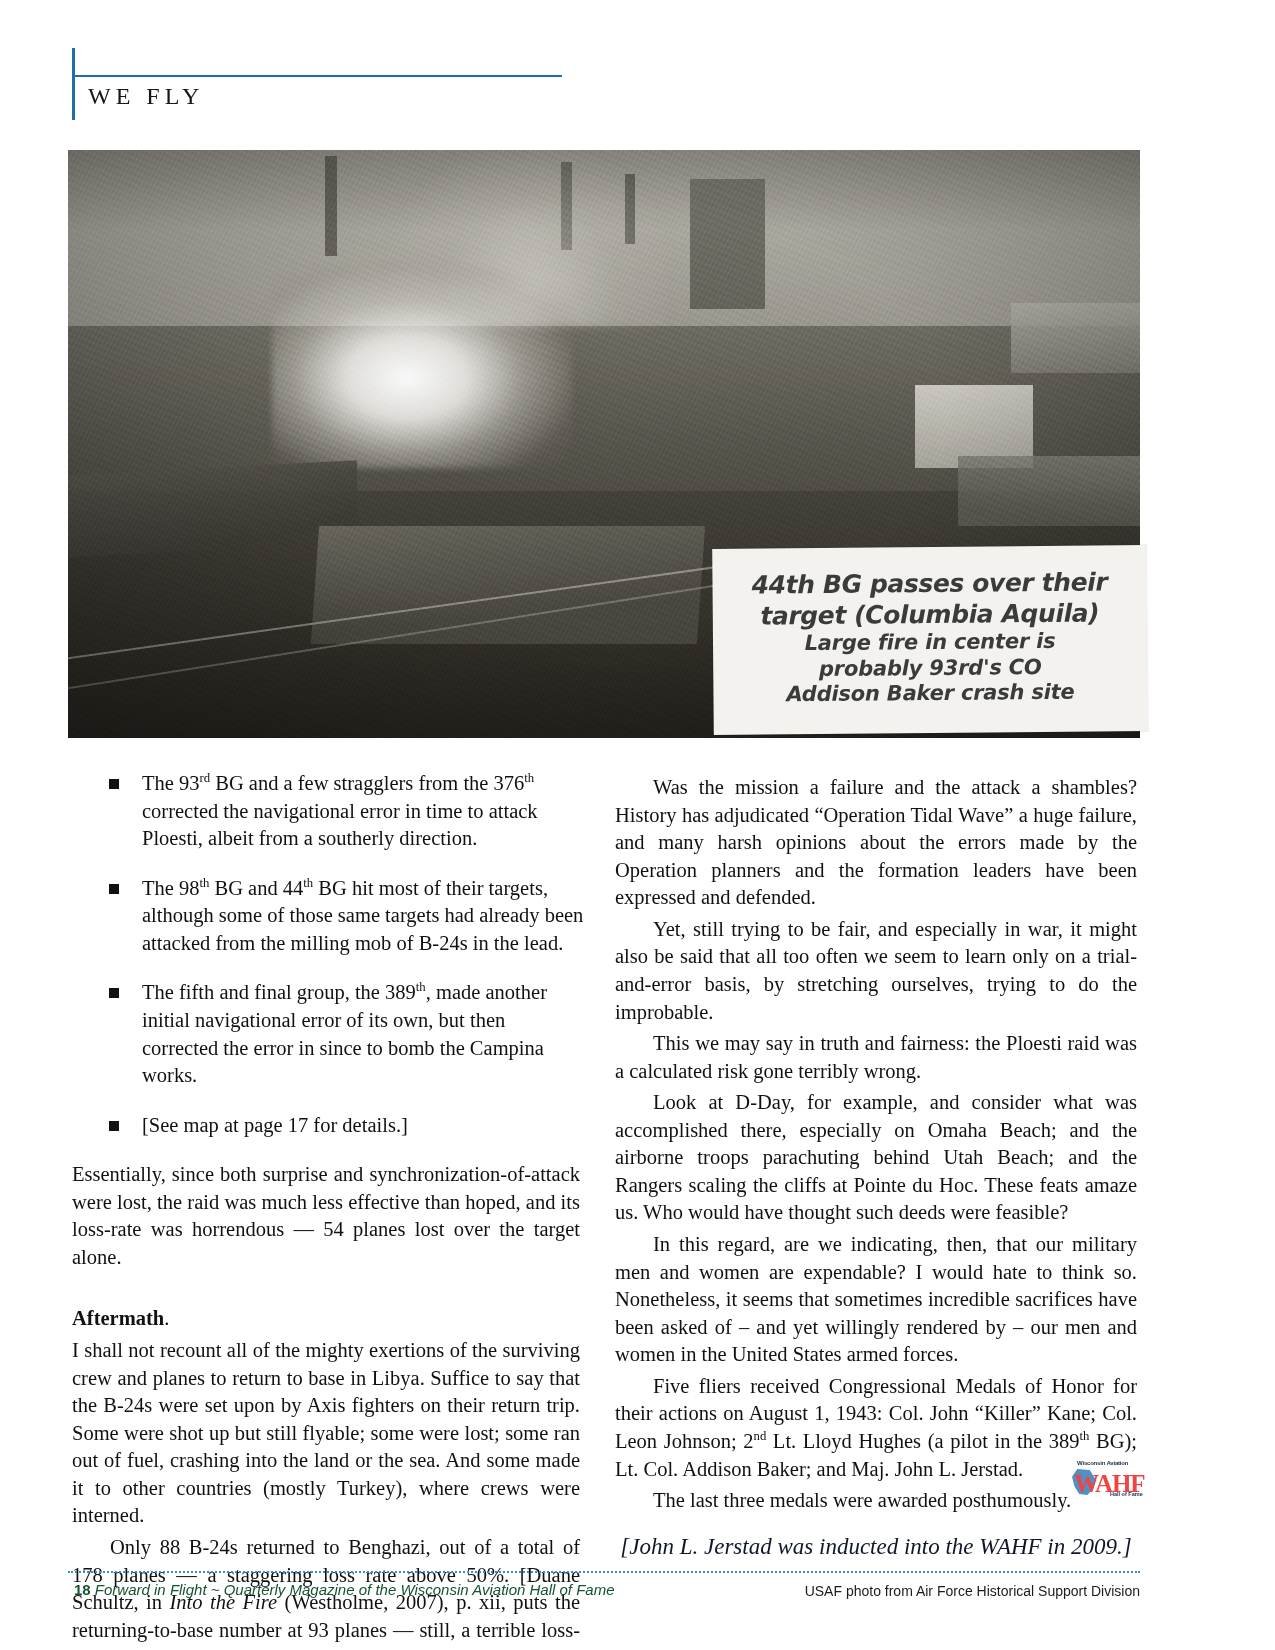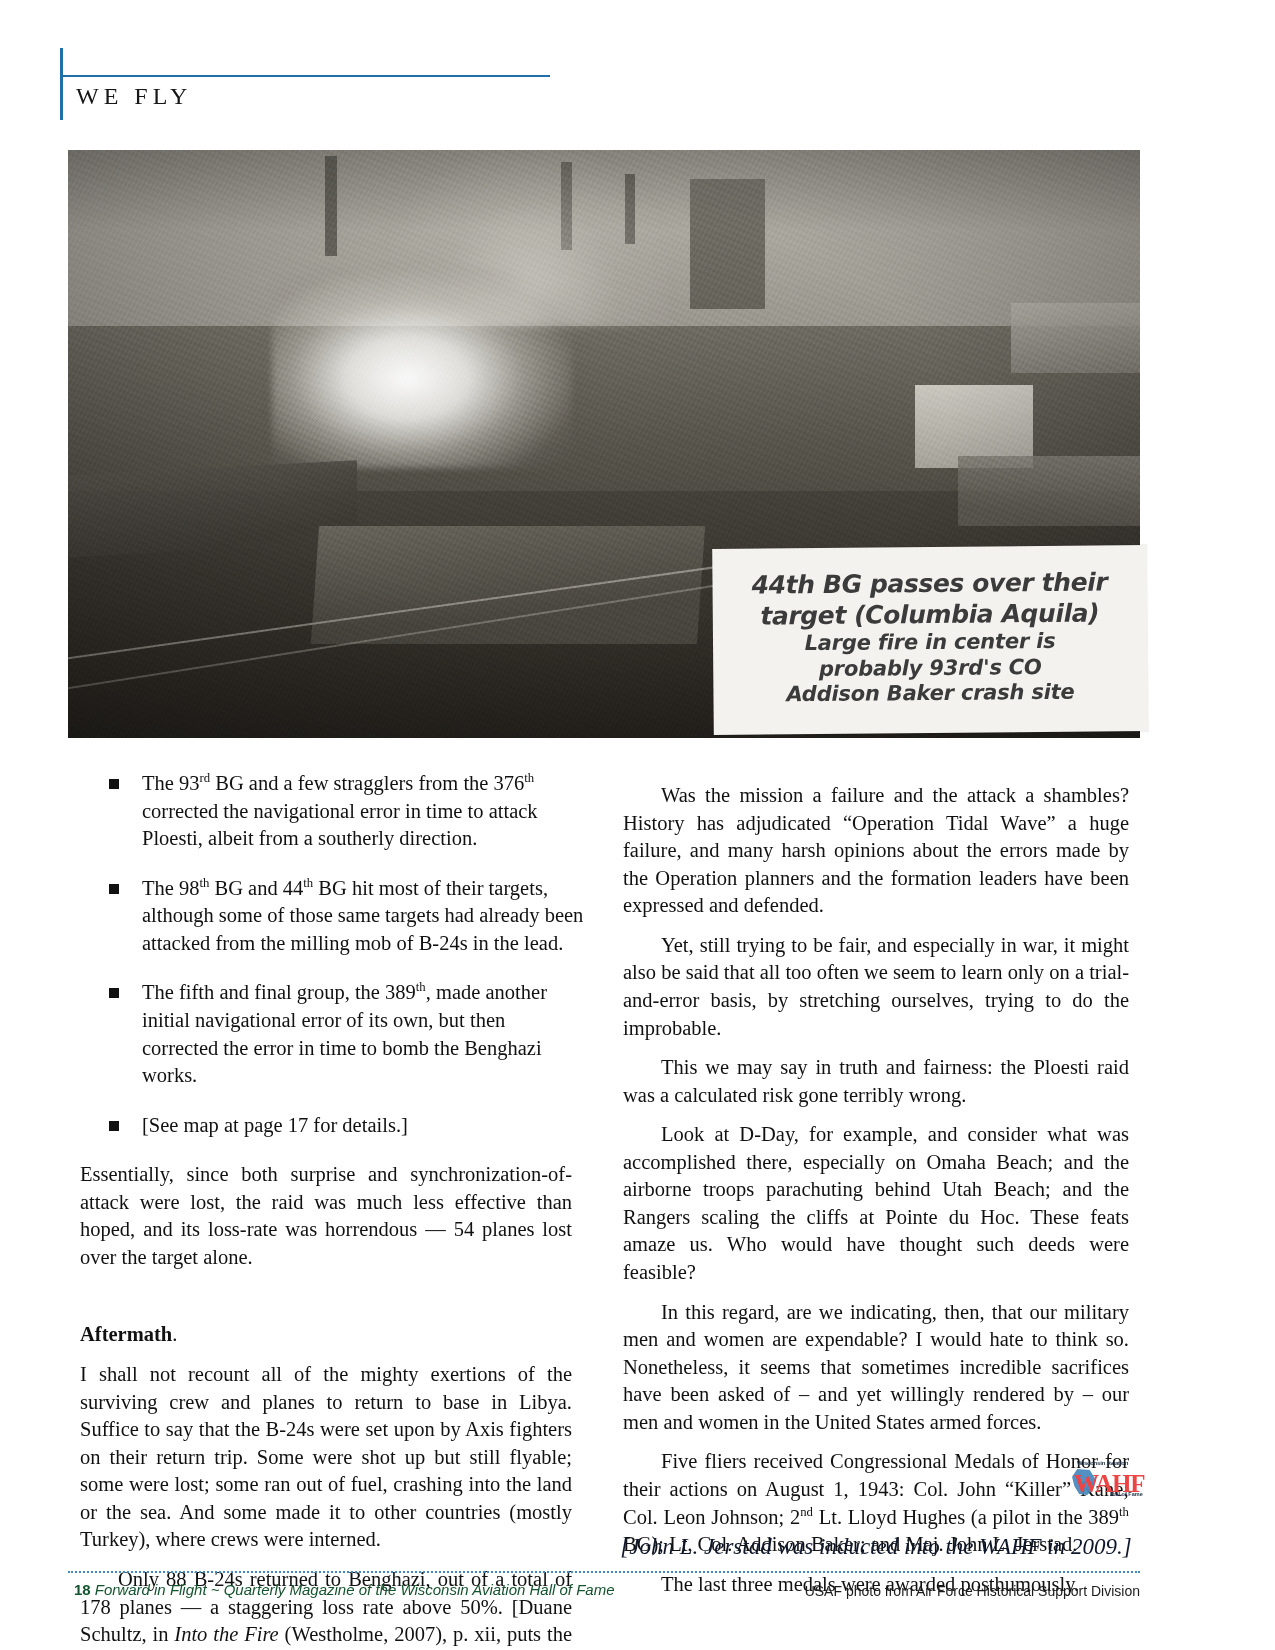--- a/index.html
+++ b/index.html
@@ -12,21 +12,21 @@
     height: 1650px;
     position: relative;
     font-family: "Liberation Serif", serif;
     color: #1a1a1a;
     overflow: hidden;
   }
 
   
   .masthead {
     position: absolute;
-    left: 60px;
+    left: 72px;
     top: 48px;
     width: 490px;
     height: 72px;
     padding-left: 23px;
   }
   .masthead .vrule {
     position: absolute;
     left: 0;
     top: 0;
     width: 3px;
@@ -221,21 +221,21 @@
     text-align: left;
   }
   .bullets li .sq {
     position: absolute;
     left: 41px;
     top: 9px;
     width: 10px;
     height: 10px;
     background: #111;
   }
-  p { margin: 12px; text-indent: 0; }
+  p { margin: 4px; text-indent: 0; }
   p.indent { text-indent: 38px; }
   .run-head { font-weight: bold; }
   .ital { font-style: italic; }
   sup { font-size: 0.62em; vertical-align: super; line-height: 0; }
   .gap-md { height: 26px; }
 
   
   .wahf-logo {
     position: absolute;
     left: 1060px;
@@ -372,21 +372,21 @@
 
 <div class="col col-left">
   <ul class="bullets">
     <li>
       <span class="sq"></span><span>The 93</span><sup>rd</sup><span> BG and a few stragglers from the 376</span><sup>th</sup><span> corrected the navigational error in time to attack Ploesti, albeit from a southerly direction.</span>
     </li>
     <li>
       <span class="sq"></span><span>The 98</span><sup>th</sup><span> BG and 44</span><sup>th</sup><span> BG hit most of their targets, although some of those same targets had already been attacked from the milling mob of B-24s in the lead.</span>
     </li>
     <li>
-      <span class="sq"></span><span>The fifth and final group, the 389</span><sup>th</sup><span>, made another initial navigational error of its own, but then corrected the error in time to bomb the Benghazi works.</span>
+      <span class="sq"></span><span>The fifth and final group, the 389</span><sup>th</sup><span>, made another initial navigational error of its own, but then corrected the error in since to bomb the Campina works.</span>
     </li>
     <li>
       <span class="sq"></span><span>[See map at page 17 for details.]</span>
     </li>
   </ul>
 
   <p>Essentially, since both surprise and synchronization-of-attack were lost, the raid was much less effective than hoped, and its loss-rate was horrendous — 54 planes lost over the target alone.</p>
 
   <div class="gap-md"></div>
 

